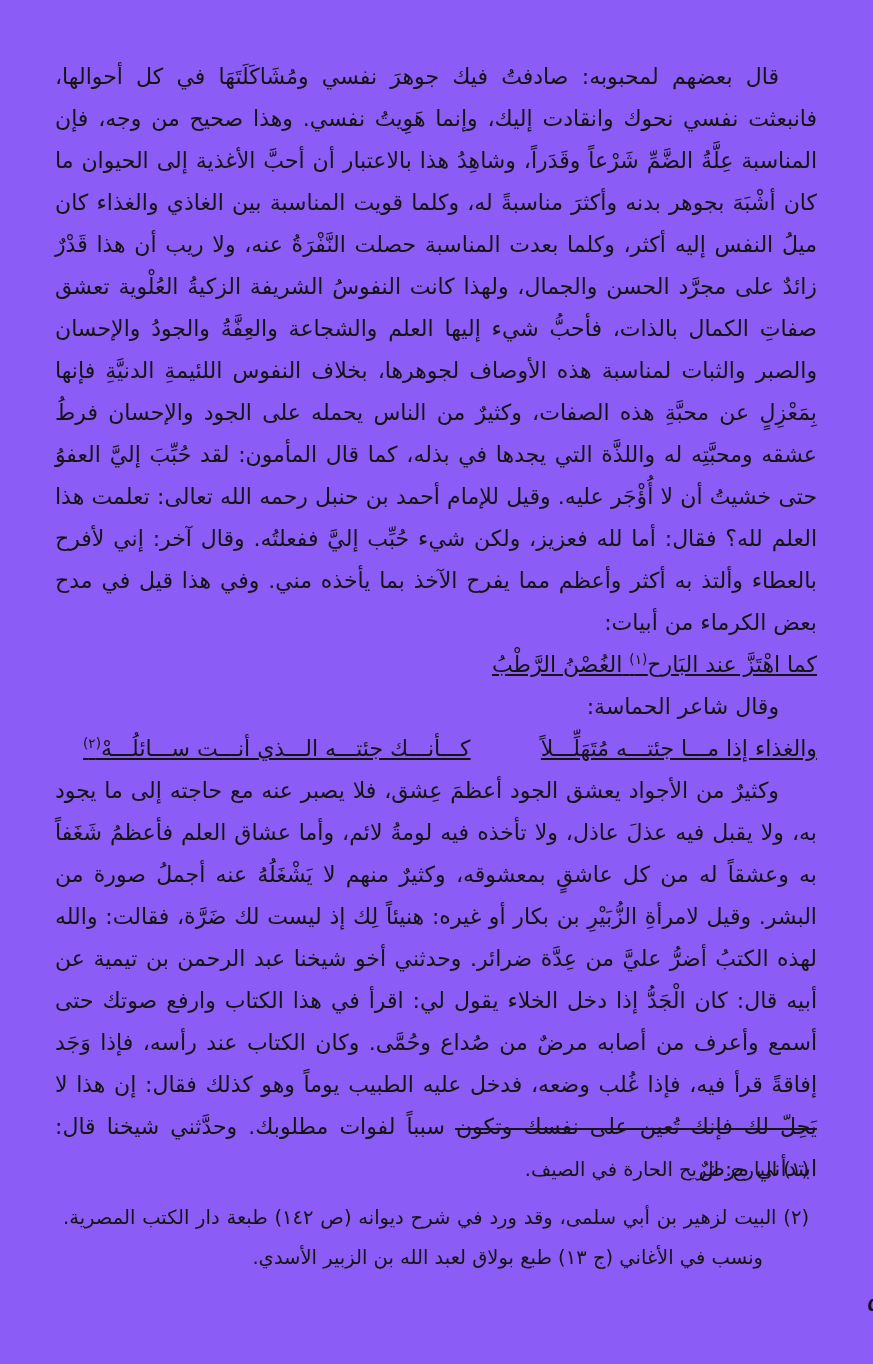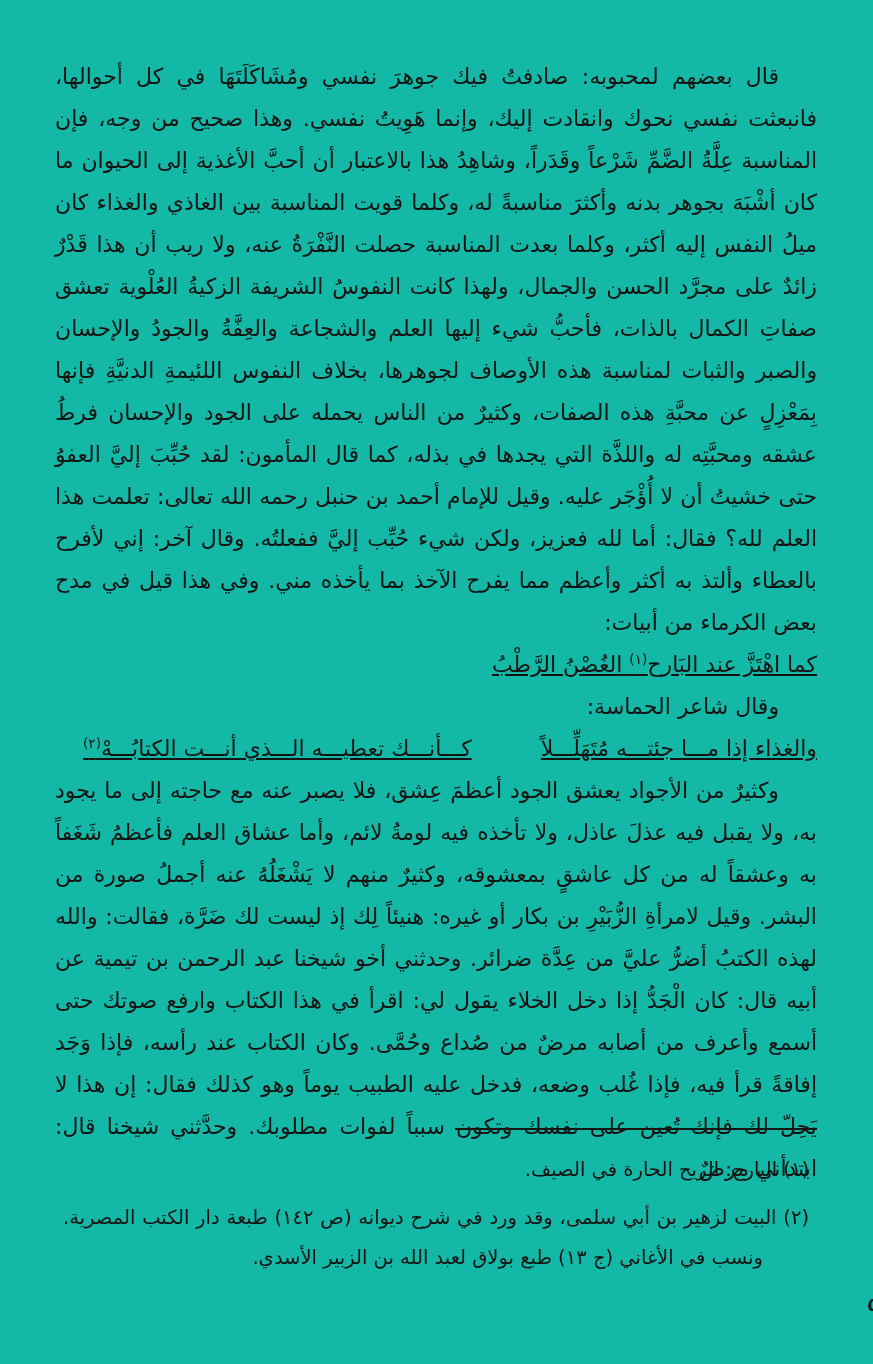--- a/index.html
+++ b/index.html
@@ -5,21 +5,21 @@
   html, body {
     margin: 0;
     padding: 0;
     background: #d8d6d2;
   }
   .page {
     position: relative;
     width: 873px;
     height: 1364px;
     margin: 0 auto;
-    background: #14b8a6;
+    background: #8b5cf6;
     color: #161412;
     font-family: "DejaVu Sans", sans-serif;
     direction: rtl;
     overflow: hidden;
   }
   .body-text {
     position: absolute;
     top: 56px;
     right: 56px;
     width: 762px;
@@ -95,21 +95,21 @@
         <span>كما اهْتَزَّ عند البَارح</span><sup class="fn-mark">(١)</sup>
         <span>الغُصْنُ الرَّطْبُ</span>
       </span>
     </div>
 
     <p class="para indent">وقال شاعر الحماسة:</p>
 
     <div class="verse">
       <span class="hemistich">والغذاء إذا مـــا جئتـــه مُتَهَلِّـــلاً</span>
       <span class="hemistich">
-        <span>كـــأنـــك تعطيـــه الـــذي أنـــت الكتابُـــهْ</span><sup class="fn-mark">(٢)</sup>
+        <span>كـــأنـــك جئتـــه الـــذي أنـــت ســـائلُـــهْ</span><sup class="fn-mark">(٢)</sup>
       </span>
     </div>
 
     <p class="para indent">وكثيرٌ من الأجواد يعشق الجود أعظمَ عِشق، فلا يصبر عنه مع حاجته إلى ما يجود به، ولا يقبل فيه عذلَ عاذل، ولا تأخذه فيه لومةُ لائم، وأما عشاق العلم فأعظمُ شَغَفاً به وعشقاً له من كل عاشقٍ بمعشوقه، وكثيرٌ منهم لا يَشْغَلُهُ عنه أجملُ صورة من البشر. وقيل لامرأةِ الزُّبَيْرِ بن بكار أو غيره: هنيئاً لِك إذ ليست لك ضَرَّة، فقالت: والله لهذه الكتبُ أضرُّ عليَّ من عِدَّة ضرائر. وحدثني أخو شيخنا عبد الرحمن بن تيمية عن أبيه قال: كان الْجَدُّ إذا دخل الخلاء يقول لي: اقرأ في هذا الكتاب وارفع صوتك حتى أسمع وأعرف من أصابه مرضٌ من صُداع وحُمَّى. وكان الكتاب عند رأسه، فإذا وَجَد إفاقةً قرأ فيه، فإذا غُلب وضعه، فدخل عليه الطبيب يوماً وهو كذلك فقال: إن هذا لا يَحِلّ لك فإنك تُعين على نفسك وتكون سبباً لفوات مطلوبك. وحدَّثني شيخنا قال: ابتدأني مرضٌ</p>
 
   </div>
 
   <div class="footnote-sep"></div>
 
   <div class="footnotes">

